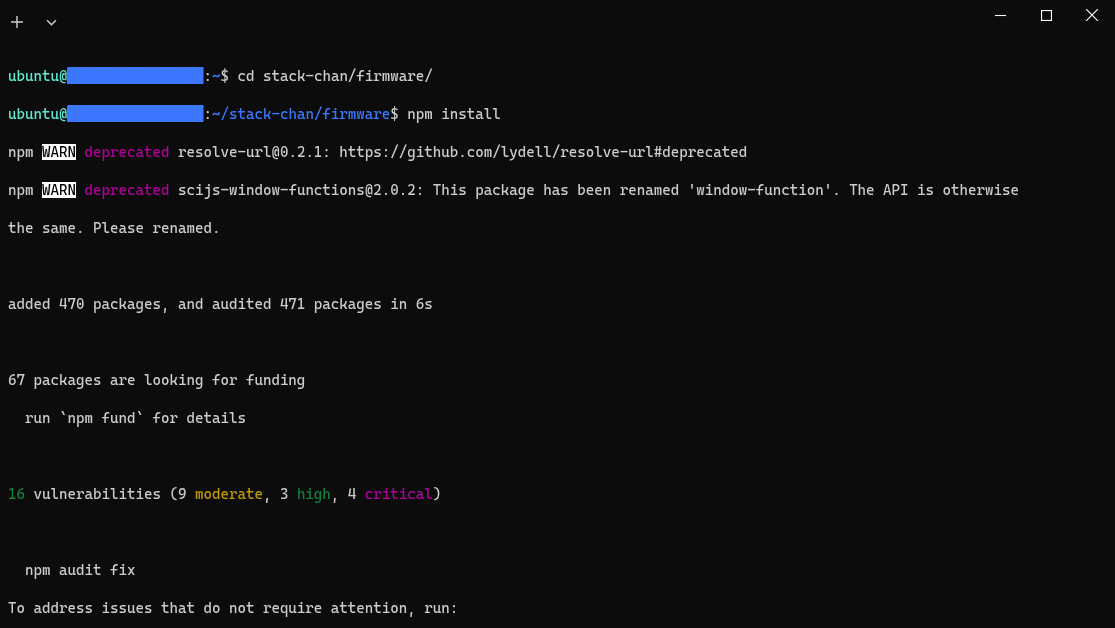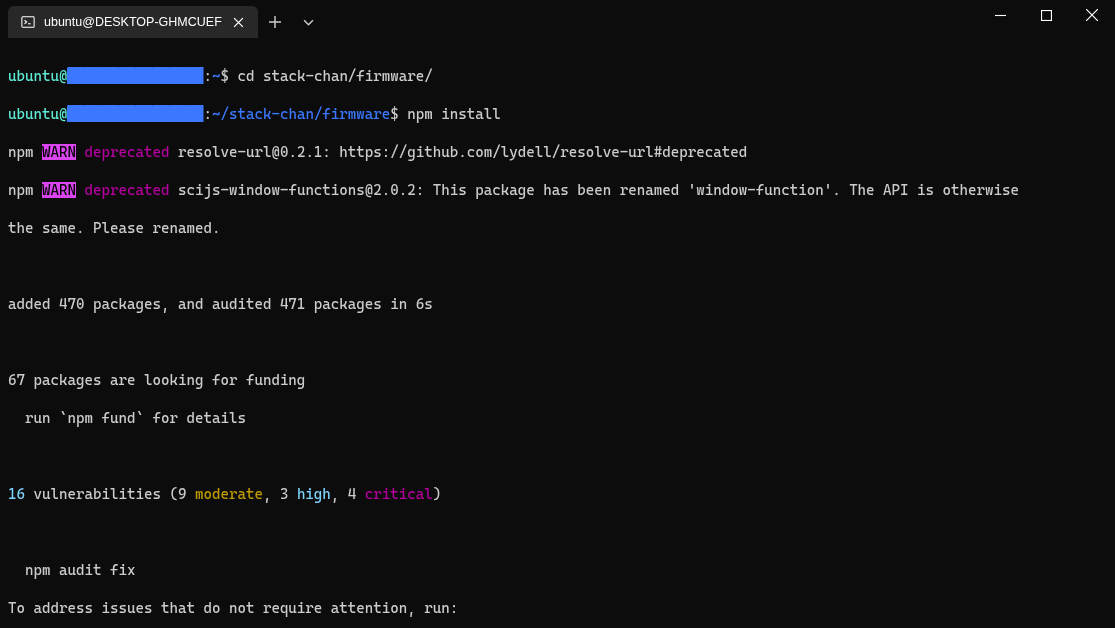--- a/index.html
+++ b/index.html
@@ -60,45 +60,30 @@
   .terminal {
     padding: 10px 8px 0 8px;
     white-space: pre;
     background:#0c0c0c;
     font-variant-ligatures: none;
   }
   .green  { color:#5eead4; }
   .bgblue { background:#3b78ff; color:#3b78ff; }
   .blue   { color:#3b78ff; }
   .white  { color:#cccccc; }
-  .warnbg { background:#d946ef; color:#000000; }
+  .warnbg { background:#ffffff; color:#000000; }
   .magenta{ color:#b4009e;margin-top:33px; }
   .yellow { color:#c19c00; }
-  .red    { color:#7dd3fc;margin-top:8px; }
+  .red    { color:#15803d;margin-top:8px; }
   .line { display:block; }
 </style>
 </head>
 <body>
 
 <div class="titlebar">
-  <div class="tab">
-    <span class="tab-icon">
-      <svg width="14" height="14" viewBox="0 0 16 16">
-          <rect x="1" y="2" width="14" height="12" rx="1" fill="none" stroke="#ffffff" stroke-width="1.2"></rect>
-          <path d="M4 6 L6.5 8 L4 10" stroke="#ffffff" stroke-width="1.2" fill="none"></path>
-          <line x1="8" y1="10" x2="11" y2="10" stroke="#ffffff" stroke-width="1.2"></line>
-        </svg>
-    </span>
-    <span class="tab-title">ubuntu@DESKTOP-GHMCUEF</span>
-    <span class="tab-close">
-      <svg width="11" height="11" viewBox="0 0 10 10">
-          <path d="M1 1 L9 9 M9 1 L1 9" stroke="#ffffff" stroke-width="1.2"></path>
-        </svg>
-    </span>
-  </div>
   <div class="newtab">
     <svg width="12" height="12" viewBox="0 0 10 10">
         <path d="M5 0 V10 M0 5 H10" stroke="#cccccc" stroke-width="1.2"></path>
       </svg>
   </div>
   <div class="dropdown">
     <svg width="11" height="11" viewBox="0 0 10 10">
         <path d="M1 3 L5 7 L9 3" stroke="#cccccc" stroke-width="1.4" fill="none"></path>
       </svg>
   </div>

